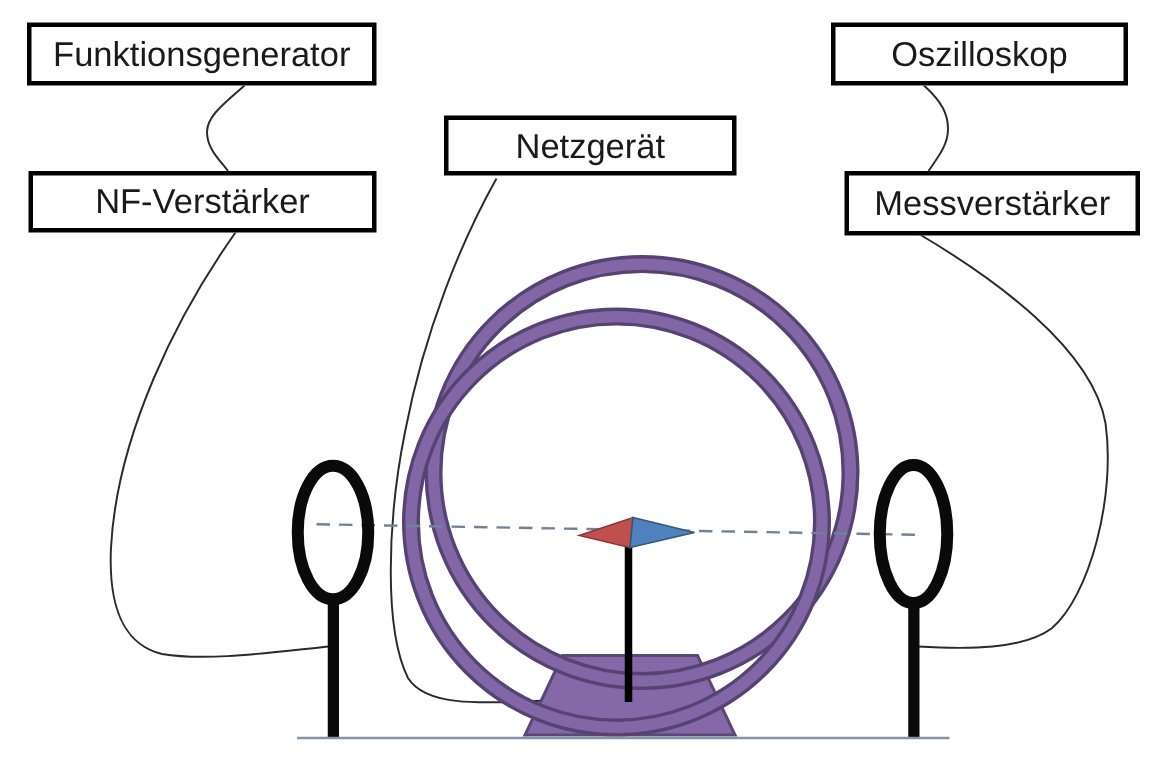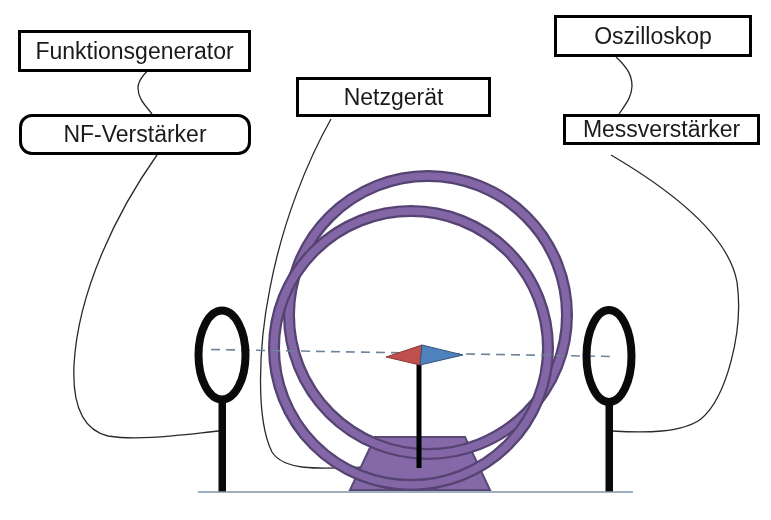--- a/index.html
+++ b/index.html
@@ -15,25 +15,25 @@
     position:absolute;
     box-sizing:border-box;
     background:#fff;
     border:3px solid #000;
     color:#1a1a1a;
     font-size:23px;
     line-height:1;
     display:flex;align-items:center;justify-content:center;
     white-space:nowrap;
   }
-  .box-funktionsgenerator{left:18px;top:30px;width:233px;height:42px;}
-  .box-nf-verstaerker{left:19px;top:114px;width:232px;height:41px;border-radius:13px;}
+  .box-funktionsgenerator{left:18px;top:15px;width:233px;height:42px;}
+  .box-nf-verstaerker{left:19px;top:114px;width:232px;height:41px;}
   .box-netzgeraet{left:296px;top:77px;width:195px;height:40px;}
   .box-oszilloskop{left:554px;top:15px;width:198px;height:42px;}
-  .box-messverstaerker{left:563px;top:114px;width:197px;height:31px;}
+  .box-messverstaerker{left:563px;top:114px;width:197px;height:43px;}
 </style>
 </head>
 <body>
 
 <div class="stage">
 
   <svg width="771" height="520" viewBox="0 0 771 520">
 
     <path d="M163,57 C148,70 138,78 138,88 C138,99 146,106 152,114" style="fill:none;stroke:var(--wire);stroke-width:1.3"></path>
     <path d="M157,155 C118,210 78,290 74,365 C72,408 84,430 108,436 C138,441 180,435 219,431" style="fill:none;stroke:var(--wire);stroke-width:1.3"></path>

